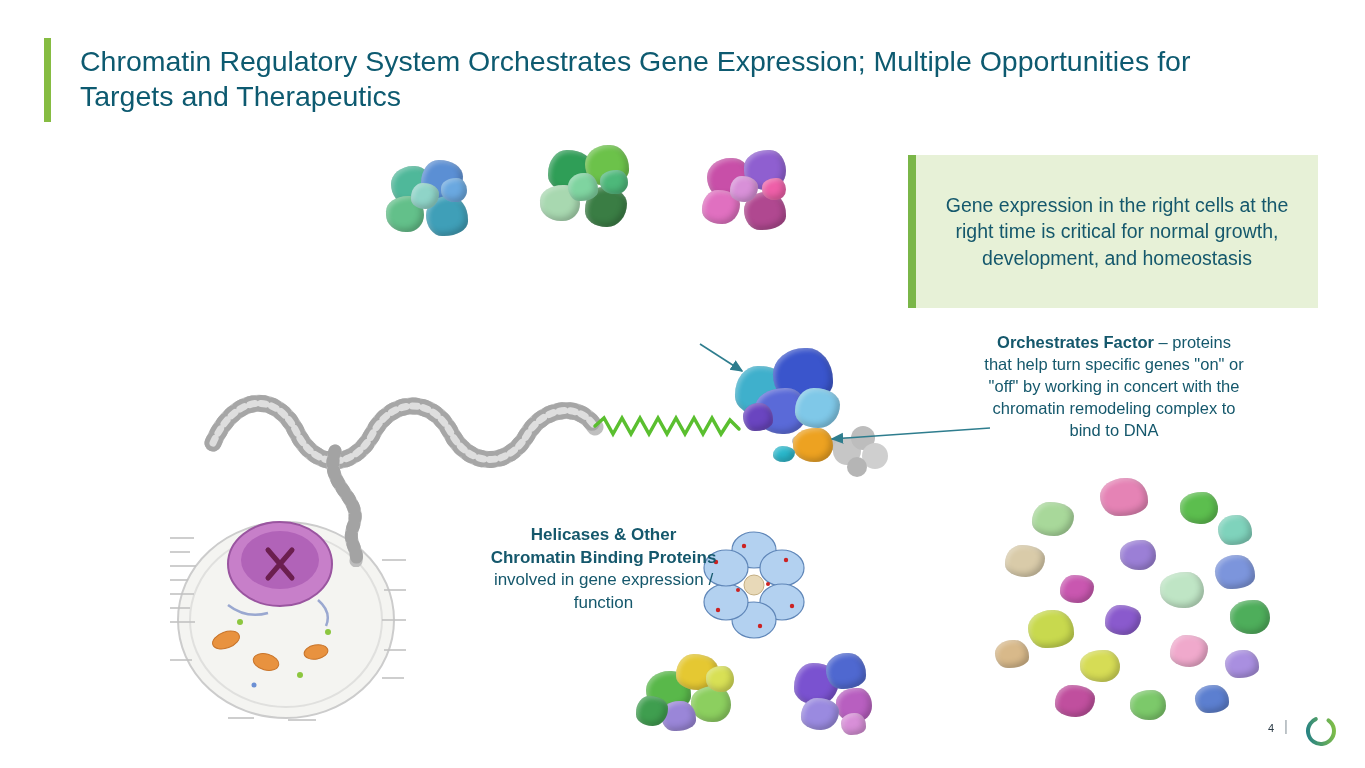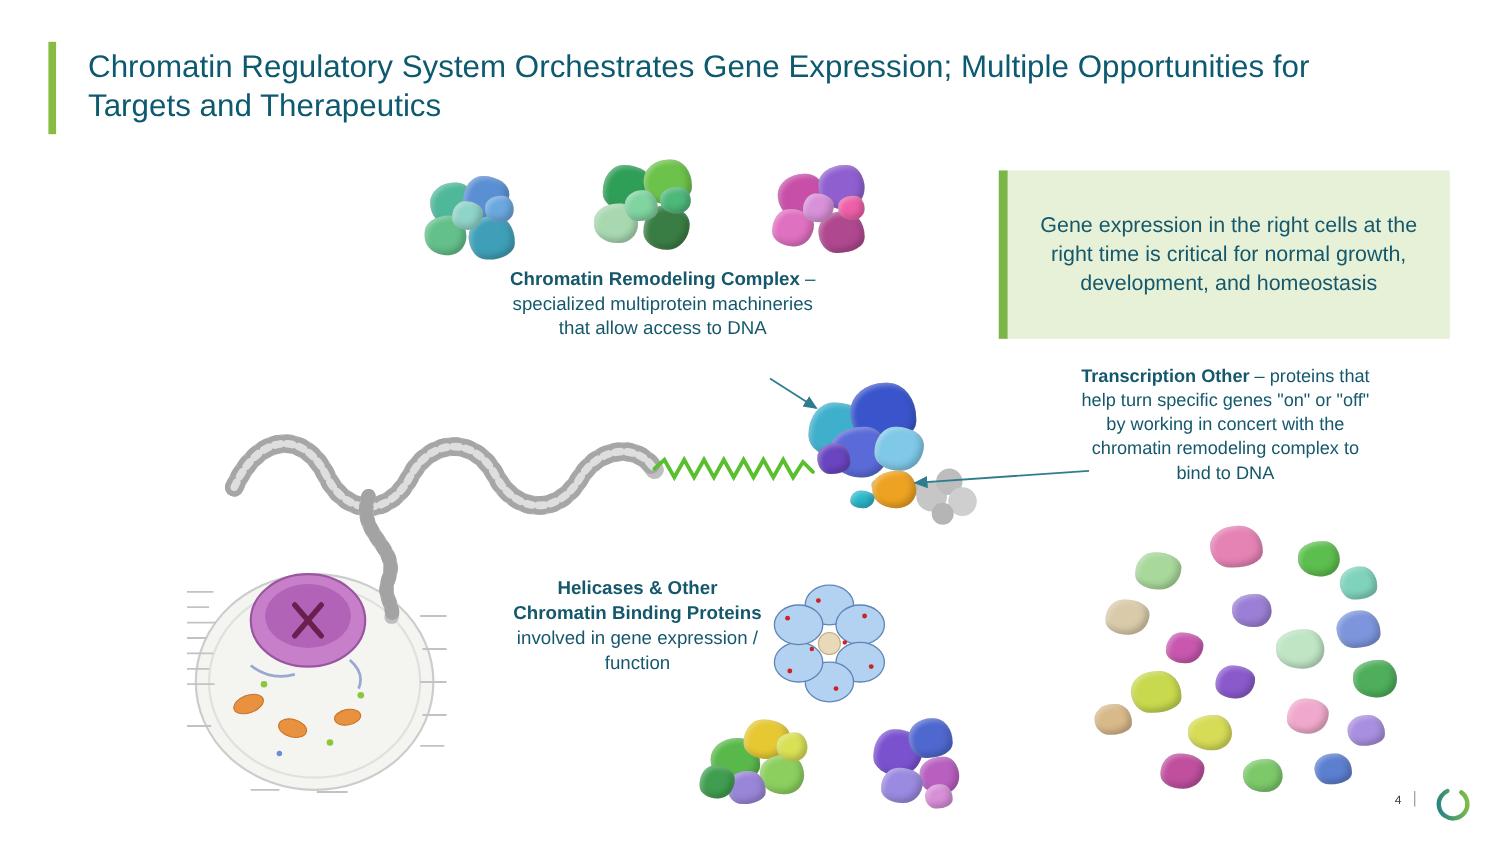--- a/index.html
+++ b/index.html
@@ -16,21 +16,21 @@
 
   .title-bar{position:absolute;left:44px;top:38px;width:7px;height:84px;background:var(--accent-green);}
   .title{position:absolute;left:80px;top:44px;width:1190px;margin:0;
          font-size:28.5px;font-weight:400;line-height:1.22;color:var(--title-teal);}
 
   .note{position:absolute;text-align:center;color:var(--body-text);font-size:17px;line-height:1.33;}
   .note b{font-weight:700;}
   .note-chromatin{left:142px;top:282px;width:245px;}
   .note-remodeling{left:455px;top:243px;width:295px;}
   .note-tf{left:982px;top:332px;width:264px;font-size:16.5px;}
-  .note-helicases{left:462px;top:524px;width:235px;}
+  .note-helicases{left:486px;top:524px;width:235px;}
 
   .callout{position:absolute;left:908px;top:155px;width:410px;height:153px;
            background:var(--callout-bg);border-left:8px solid var(--callout-border);
            display:flex;align-items:center;justify-content:center;padding:12px 20px;}
   .callout-text{text-align:center;color:var(--body-text);font-size:19.5px;line-height:1.35;}
 
   .protein{position:absolute;}
   .blob{position:absolute;box-shadow:inset -3px -3px 6px rgba(0,0,0,.22),inset 2px 2px 5px rgba(255,255,255,.35);}
   .r1{border-radius:55% 45% 60% 40%/50% 62% 38% 55%;}
   .r2{border-radius:42% 58% 48% 52%/58% 42% 60% 40%;}
@@ -191,26 +191,23 @@
     <div class="blob r1" style="left:20px;top:172px;width:34px;height:28px;background:#d8b98a;"></div>
     <div class="blob r2" style="left:195px;top:167px;width:38px;height:32px;background:#f0a9cc;"></div>
     <div class="blob r3" style="left:105px;top:182px;width:40px;height:32px;background:#d6dc55;"></div>
     <div class="blob r1" style="left:250px;top:182px;width:34px;height:28px;background:#a98fe0;"></div>
     <div class="blob r2" style="left:80px;top:217px;width:40px;height:32px;background:#c04f9e;"></div>
     <div class="blob r3" style="left:155px;top:222px;width:36px;height:30px;background:#7cc96a;"></div>
     <div class="blob r1" style="left:220px;top:217px;width:34px;height:28px;background:#5c7fd0;"></div>
   </div>
 
 
-  <div class="note note-remodeling">
-    <b>Chromatin Remodeling Complex</b><span> – specialized multiprotein machineries that allow access to DNA</span>
-  </div>
 
   <div class="note note-tf">
-    <b>Transcription Other</b><span> – proteins that help turn specific genes "on" or "off" by working in concert with the chromatin remodeling complex to bind to DNA</span>
+    <b>Orchestrates Factor</b><span> – proteins that help turn specific genes "on" or "off" by working in concert with the chromatin remodeling complex to bind to DNA</span>
   </div>
 
   <div class="note note-helicases">
     <b>Helicases &amp; Other Chromatin Binding Proteins</b><span> involved in gene expression / function</span>
   </div>
 
   <div class="callout">
     <div class="callout-text">Gene expression in the right cells at the right time is critical for normal growth, development, and homeostasis</div>
   </div>
 

